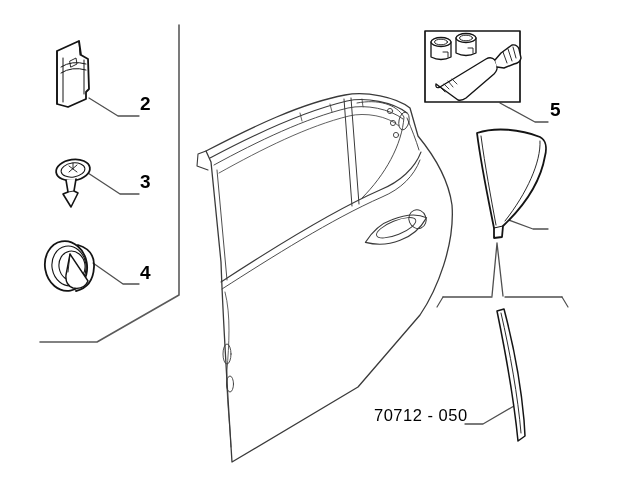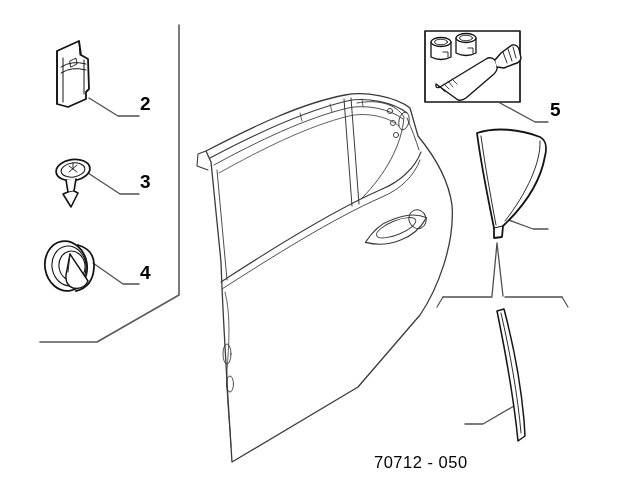--- a/index.html
+++ b/index.html
@@ -162,15 +162,15 @@
       <path d="M501,313 C 510,352 518,397 521,433" stroke-width="0.9"></path>
     </g>
 
   </g>
 </svg>
 
 <div class="callout" style="left:140px;top:94px;">2</div>
 <div class="callout" style="left:140px;top:172px;">3</div>
 <div class="callout" style="left:140px;top:263px;">4</div>
 <div class="callout" style="left:550px;top:100px;">5</div>
-<div class="drawing-code" style="left:374px;top:407px;margin-top:47px;">70712 - 050</div>
+<div class="drawing-code" style="left:374px;top:407px;">70712 - 050</div>
 
 </div>
 
 </body></html>

